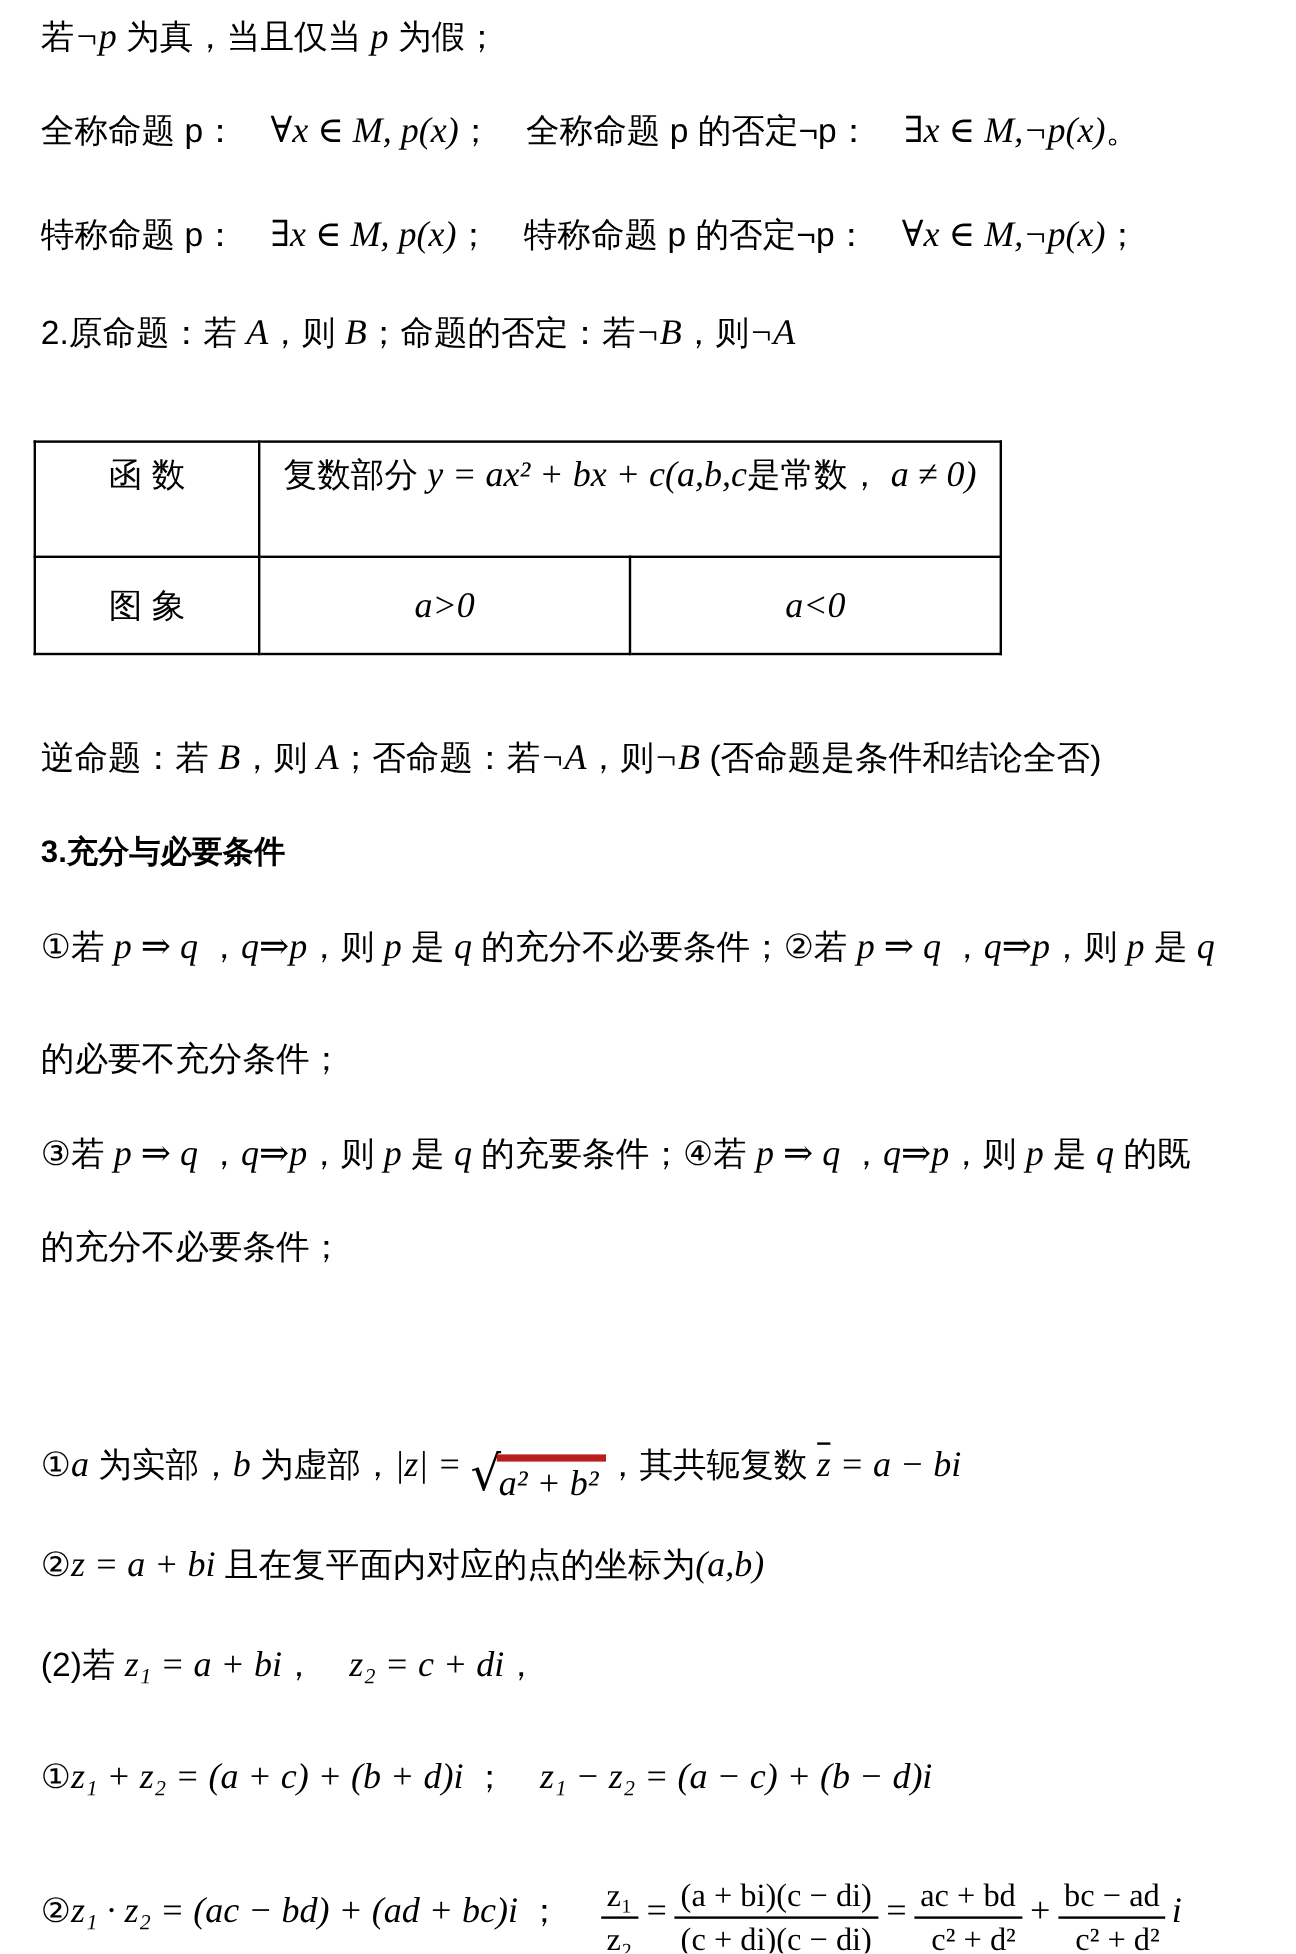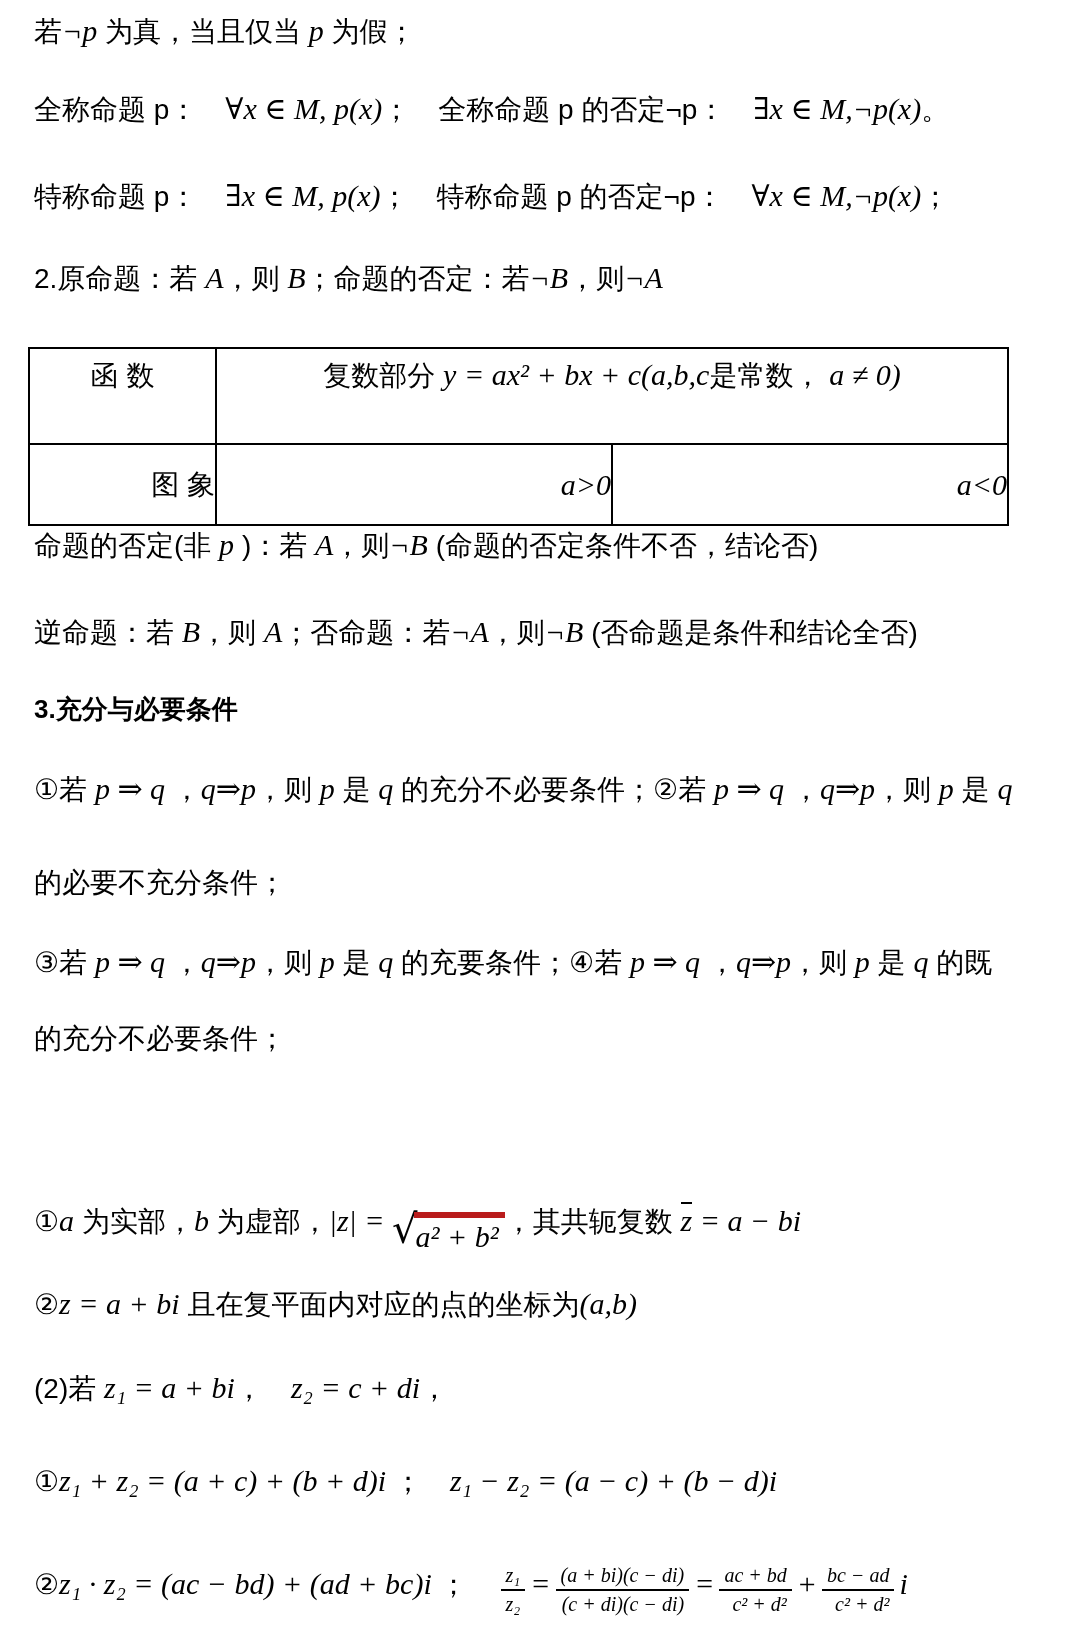--- a/index.html
+++ b/index.html
@@ -3,29 +3,29 @@
 <meta charset="utf-8">
 <style>
   html,body{margin:0;padding:0;background:#ffffff;}
   .page{position:relative;width:1080px;height:1628px;background:#ffffff;color:#000;overflow:hidden;}
   .ln{position:absolute;left:30px;margin:4px;white-space:nowrap;line-height:1.25;}
   .cn{font-family:"Liberation Sans","DejaVu Sans",sans-serif;font-size:28px;color:#000;}
   .b{font-weight:bold;font-size:26px;}
   .m{font-family:"Liberation Serif","DejaVu Serif",serif;font-style:italic;font-size:30px;color:#000;}
   .r{font-family:"Liberation Serif","DejaVu Serif",serif;font-style:normal;font-size:30px;color:#000;}
   
-  .tbl{position:absolute;left:28px;top:347px;width:981px;border-collapse:collapse;table-layout:fixed;}
+  .tbl{position:absolute;left:28px;top:367px;width:807px;border-collapse:collapse;table-layout:fixed;}
   .tbl td{border:2px solid #000;padding:0;}
   .tbl .rowfn td{height:86px;vertical-align:top;padding-top:8px;text-align:center;}
-  .tbl .rowim td{height:79px;vertical-align:middle;text-align:right;}
+  .tbl .rowim td{height:79px;vertical-align:middle;text-align:center;}
   .w1{width:185px;}
   .w2{width:407px;}
   
   .frac{display:inline-block;vertical-align:middle;text-align:center;margin:0 5px;}
-  .frac .num,.frac .den{display:block;font-family:"Liberation Serif","DejaVu Serif",serif;font-style:italic;font-size:20px;line-height:1.15;padding:0 5px;}
+  .frac .num,.frac .den{display:block;font-family:"Liberation Serif","DejaVu Serif",serif;font-size:27px;line-height:1.15;padding:0 5px;}
   .frac .num{border-bottom:2px solid #000;padding-bottom:2px;}
   .frac .den{padding-top:2px;text-align:right;}
   
   .sqrt{display:inline-flex;align-items:flex-start;vertical-align:-12px;}
   .sq-sign{font-family:"DejaVu Sans",sans-serif;font-style:normal;font-size:40px;line-height:40px;}
   .sq-rad{display:inline-block;border-top:6px solid #b91c1c;margin-left:-4px;margin-top:3px;padding:2px 6px 0 2px;line-height:1.1;}
   
   .obar{display:inline-block;border-top:2px solid #000;padding-top:1px;line-height:1.05;}
 </style>
 </head>
@@ -48,21 +48,20 @@
       <td colspan="2"><span class="cn">复数部分 </span><span class="m">y = ax² + bx + c(a,b,c</span><span class="cn">是常数， </span><span class="m">a ≠ 0)</span></td>
     </tr>
     <tr class="rowim">
       <td class="w1"><span class="cn">图  象</span></td>
       <td class="w2"><span class="m">a&gt;0</span></td>
       <td><span class="m">a&lt;0</span></td>
     </tr>
   </tbody>
     </table>
 
-  <p class="ln" style="top:522px"><span class="cn">命题的否定(非 </span><span class="m">p</span><span class="cn"> )：若 </span><span class="m">A</span><span class="cn">，则</span><span class="m">¬B</span><span class="cn"> (命题的否定条件不否，结论否)</span></p>
 
   <p class="ln" style="top:609px"><span class="cn">逆命题：若 </span><span class="m">B</span><span class="cn">，则 </span><span class="m">A</span><span class="cn">；否命题：若</span><span class="m">¬A</span><span class="cn">，则</span><span class="m">¬B</span><span class="cn"> (否命题是条件和结论全否)</span></p>
 
   <p class="ln" style="top:689px"><span class="cn b">3.充分与必要条件</span></p>
 
   <p class="ln" style="top:766px"><span class="cn">①若 </span><span class="m">p ⇒ q</span><span class="cn"> ，</span><span class="m">q⇒p</span><span class="cn">，则 </span><span class="m">p</span><span class="cn"> 是 </span><span class="m">q</span><span class="cn"> 的充分不必要条件；②若 </span><span class="m">p ⇒ q</span><span class="cn"> ，</span><span class="m">q⇒p</span><span class="cn">，则 </span><span class="m">p</span><span class="cn"> 是 </span><span class="m">q</span></p>
 
   <p class="ln" style="top:861px"><span class="cn">的必要不充分条件；</span></p>
 
   <p class="ln" style="top:939px"><span class="cn">③若 </span><span class="m">p ⇒ q</span><span class="cn"> ，</span><span class="m">q⇒p</span><span class="cn">，则 </span><span class="m">p</span><span class="cn"> 是 </span><span class="m">q</span><span class="cn"> 的充要条件；④若 </span><span class="m">p ⇒ q</span><span class="cn"> ，</span><span class="m">q⇒p</span><span class="cn">，则 </span><span class="m">p</span><span class="cn"> 是 </span><span class="m">q</span><span class="cn"> 的既</span></p>

